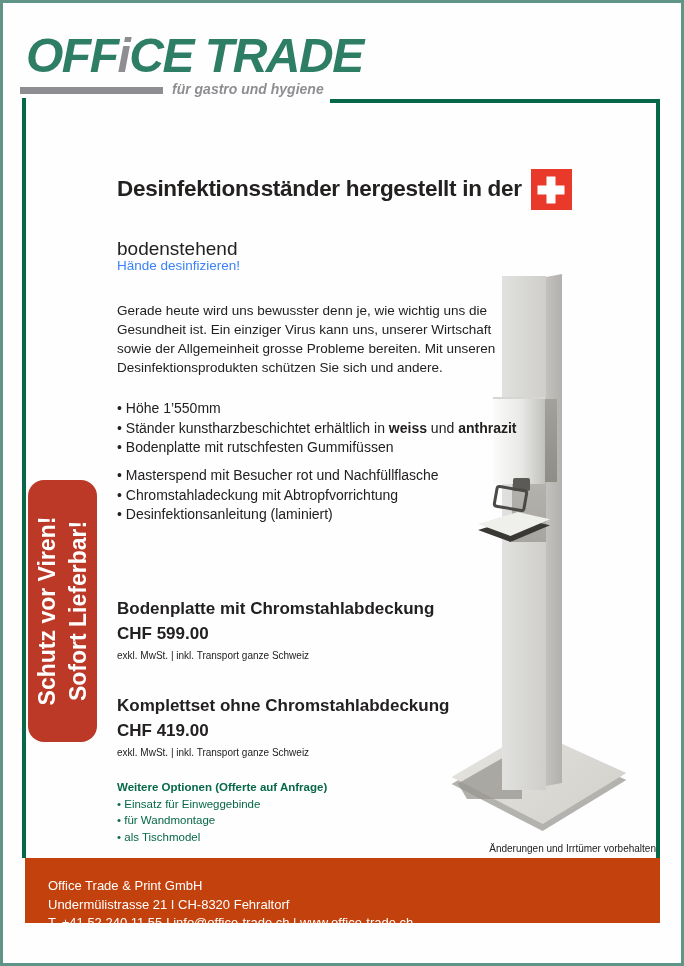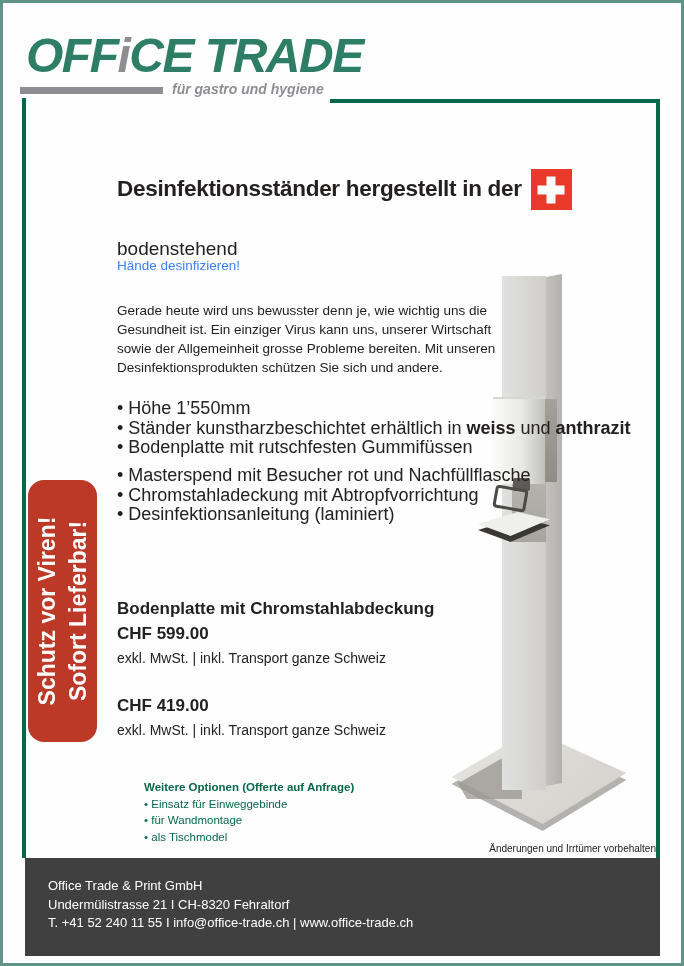--- a/index.html
+++ b/index.html
@@ -29,46 +29,46 @@
   .flag::before{content:"";position:absolute;left:50%;top:50%;transform:translate(-50%,-50%);width:9px;height:27px;background:#ffffff;}
   .flag::after{content:"";position:absolute;left:50%;top:50%;transform:translate(-50%,-50%);width:27px;height:9px;background:#ffffff;}
   .subtitle{position:absolute;left:117px;top:206px;font-size:19px;z-index:2;margin-top:32px;}
 
   
   .intro{position:absolute;left:117px;top:256px;font-size:13.5px;line-height:19px;z-index:2;}
   .intro-red{color:#3b82f6;font-weight:normal;}
   .paragraph{position:absolute;left:117px;top:301px;font-size:13.5px;line-height:19px;white-space:pre-line;z-index:2;}
 
   
-  .features{position:absolute;left:117px;font-size:18px;line-height:19.5px;z-index:2;}
+  .features{position:absolute;left:117px;font-size:14px;line-height:19.5px;z-index:2;}
   .features.g1{top:399px;}
   .features.g2{top:466px;}
   .feature-item::before{content:"\2022\00a0";}
   .bold{font-weight:bold;}
 
   
   .banner{position:absolute;left:28px;top:480px;width:69px;height:262px;background:#bc3827;border-radius:16px;z-index:3;}
   .banner-text{position:absolute;left:50%;top:50%;width:262px;transform:translate(-50%,-50%) rotate(-90deg);
     text-align:center;color:#ffffff;font-weight:bold;font-size:23px;line-height:31px;white-space:nowrap;}
 
   
   .offer{position:absolute;left:117px;z-index:2;}
   .offer.o1{top:596px;}
   .offer.o2{top:693px;}
   .offer-title,.offer-price{font-size:17px;font-weight:bold;line-height:25px;white-space:nowrap;}
-  .offer-note{font-size:14px;margin-top:4px;white-space:nowrap;}
+  .offer-note{font-size:10px;margin-top:4px;white-space:nowrap;}
 
   
-  .options{position:absolute;left:117px;top:779px;color:#076849;font-size:11.5px;line-height:16.5px;z-index:2;margin-left:27px;}
+  .options{position:absolute;left:117px;top:779px;color:#076849;font-size:11.5px;line-height:16.5px;z-index:2;}
   .options-heading{font-weight:bold;}
   .option-item::before{content:"\2022\00a0";}
 
   
   .disclaimer{position:absolute;right:28px;top:843px;font-size:10px;color:#232020;z-index:2;}
-  .footer{position:absolute;left:25px;top:858px;width:635px;height:98px;background:#404040;color:#ffffff;z-index:4;}
+  .footer{position:absolute;left:25px;top:858px;width:635px;height:65px;background:#c2410c;color:#ffffff;z-index:4;}
   .footer-inner{padding:19px 0 0 23px;font-size:13px;line-height:18.5px;}
 
   
   .product{position:absolute;inset:0;z-index:1;}
   .product div{position:absolute;}
   .base-back{left:448px;top:735px;width:182px;height:98px;background:#b3b2ae;
     clip-path:polygon(2% 50%,46% 2%,98% 46%,52% 98%);}
   .base-topface{left:448px;top:728px;width:182px;height:98px;
     background:linear-gradient(135deg,#e6e5e1,#d0cfca);
     clip-path:polygon(2% 50%,46% 2%,98% 46%,52% 98%);}
@@ -155,20 +155,21 @@
       <div>Sofort Lieferbar!</div>
     </div>
   </div>
 
   <div class="offer o1">
     <div class="offer-title">Bodenplatte mit Chromstahlabdeckung</div>
     <div class="offer-price">CHF 599.00</div>
     <div class="offer-note">exkl. MwSt. | inkl. Transport ganze Schweiz</div>
   </div>
   <div class="offer o2">
+    <div class="offer-title">Komplettset ohne Chromstahlabdeckung</div>
     <div class="offer-price">CHF 419.00</div>
     <div class="offer-note">exkl. MwSt. | inkl. Transport ganze Schweiz</div>
   </div>
 
   <div class="options">
     <div class="options-heading">Weitere Optionen (Offerte auf Anfrage)</div>
     <div class="option-item"><span>Einsatz für Einweggebinde</span></div>
     <div class="option-item"><span>für Wandmontage</span></div>
     <div class="option-item"><span>als Tischmodel</span></div>
   </div>

